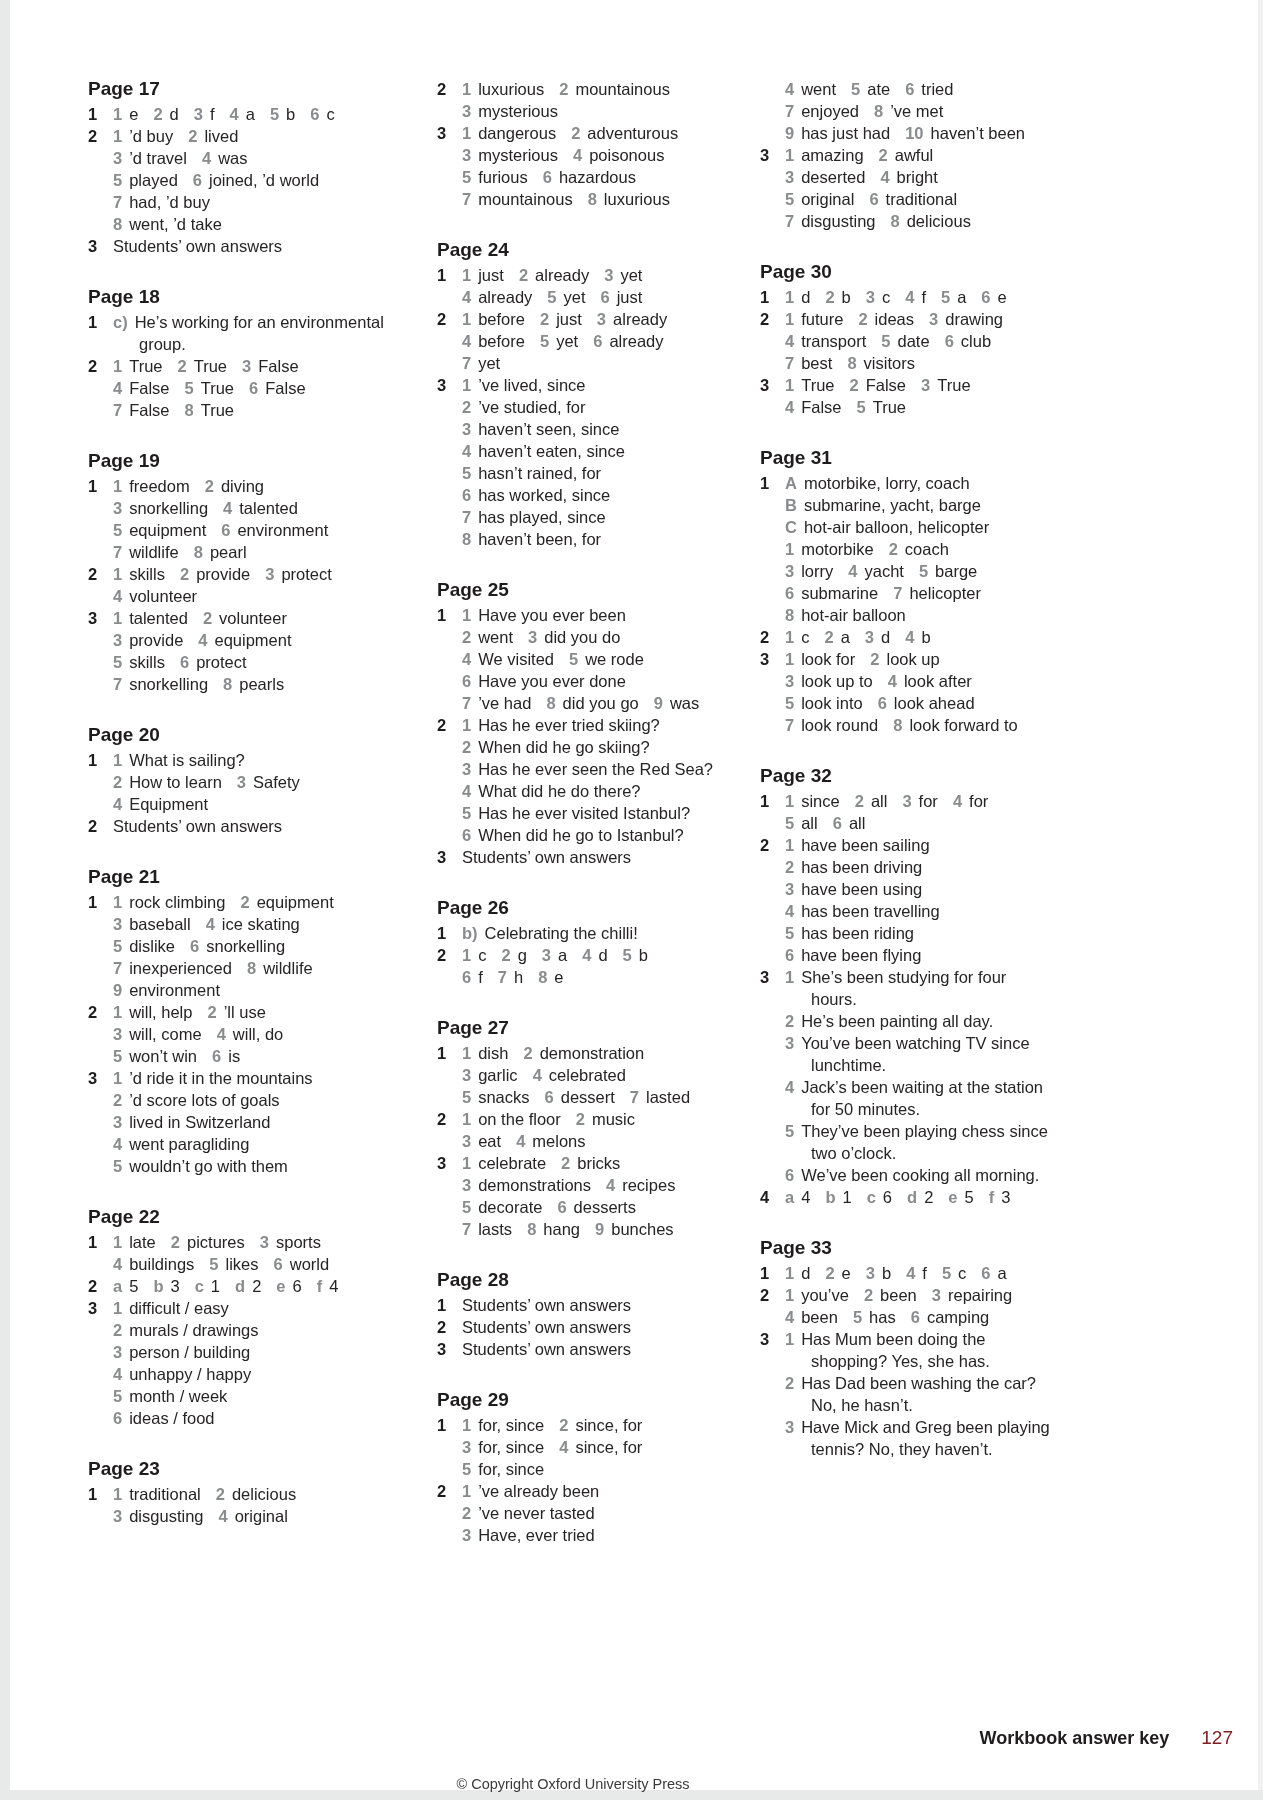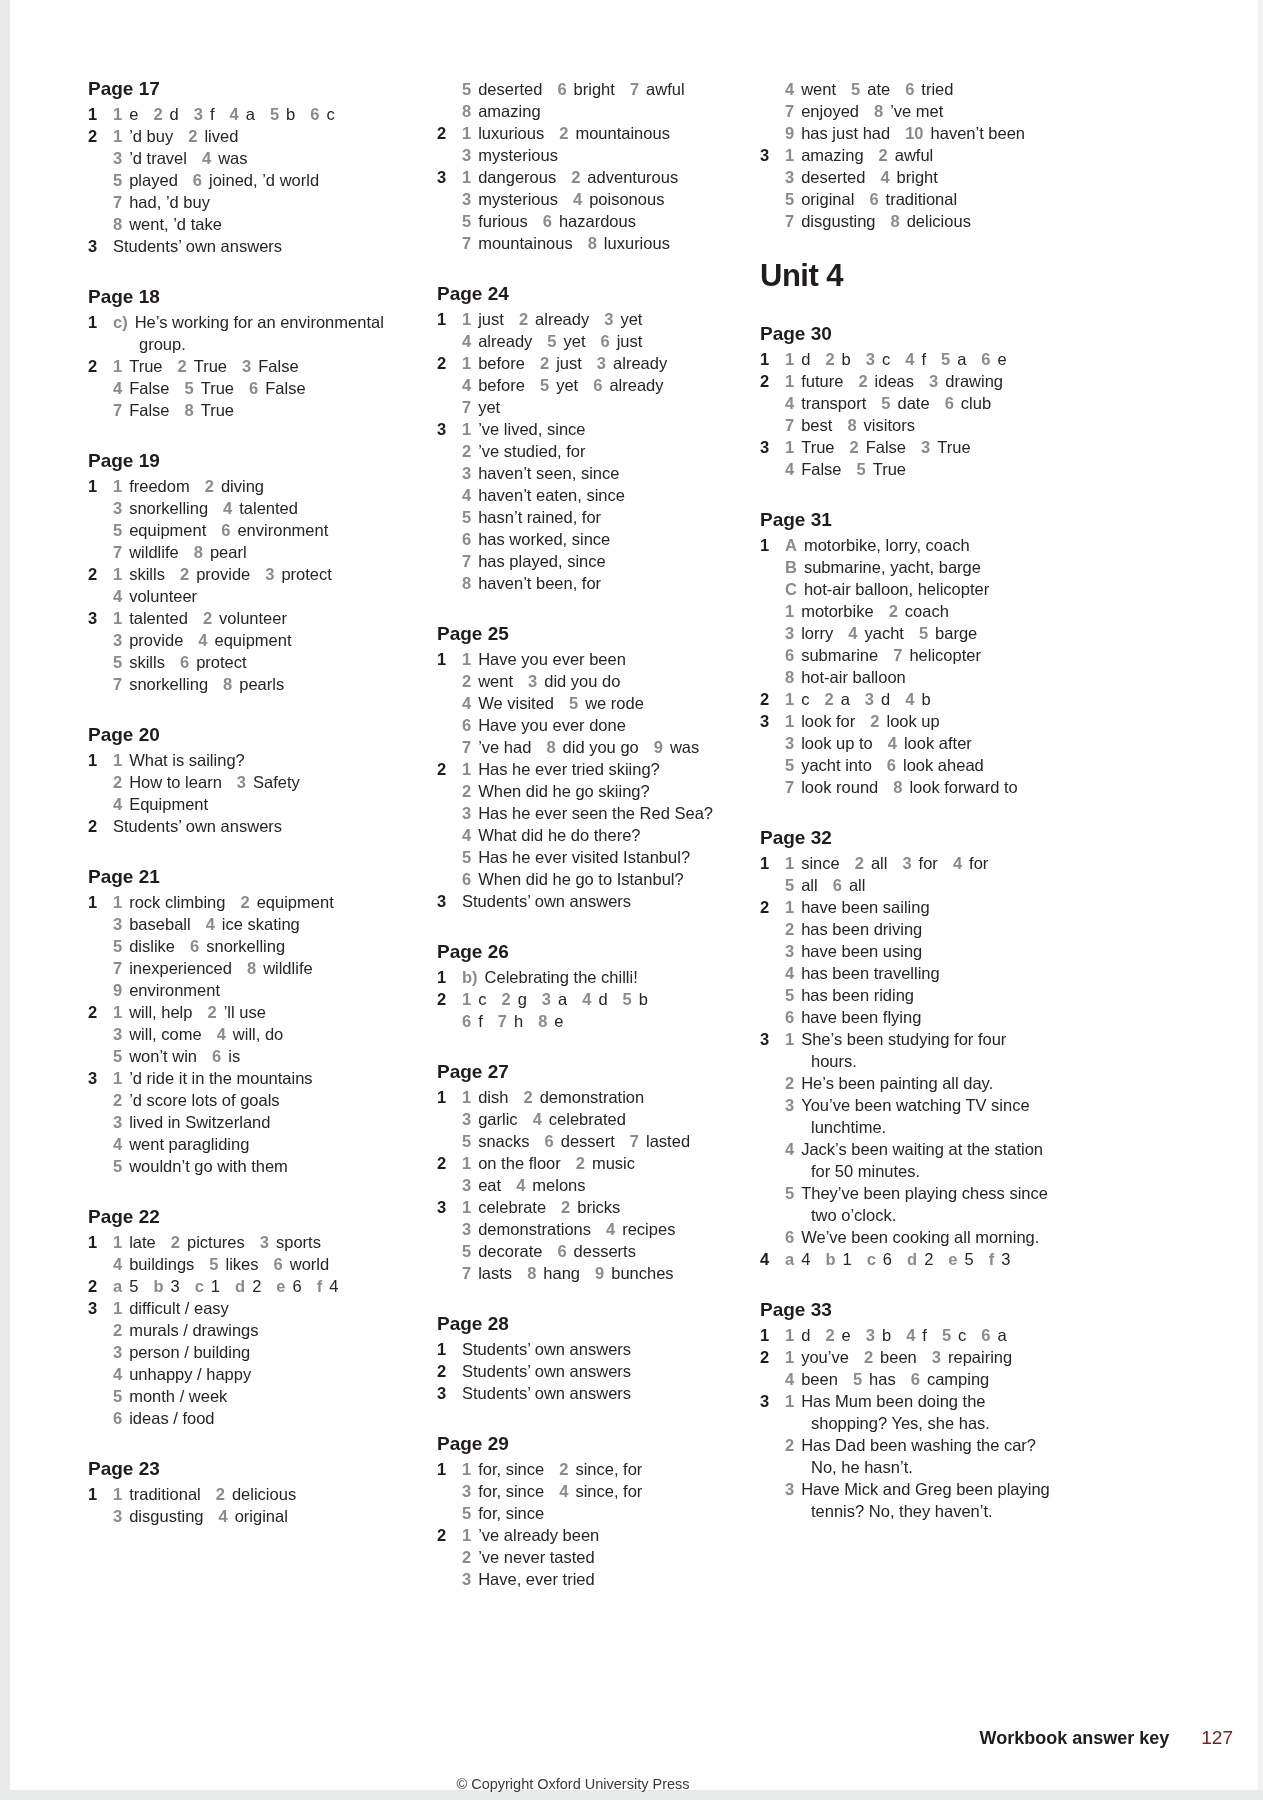--- a/index.html
+++ b/index.html
@@ -209,27 +209,20 @@
           <div class="ex-body">
             <div class="line"><span class="k">1</span><span class="t">traditional</span><span class="k">2</span><span class="t">delicious</span></div>
             <div class="line"><span class="k">3</span><span class="t">disgusting</span><span class="k">4</span><span class="t">original</span></div>
           </div>
         </div>
       </section>
     </div>
     <div class="col">
       <section class="section">
         <div class="ex">
-          <div class="ex-num"></div>
-          <div class="ex-body">
-            <div class="line"><span class="k">5</span><span class="t">deserted</span><span class="k">6</span><span class="t">bright</span><span class="k">7</span><span class="t">awful</span></div>
-            <div class="line"><span class="k">8</span><span class="t">amazing</span></div>
-          </div>
-        </div>
-        <div class="ex">
           <div class="ex-num">2</div>
           <div class="ex-body">
             <div class="line"><span class="k">1</span><span class="t">luxurious</span><span class="k">2</span><span class="t">mountainous</span></div>
             <div class="line"><span class="k">3</span><span class="t">mysterious</span></div>
           </div>
         </div>
         <div class="ex">
           <div class="ex-num">3</div>
           <div class="ex-body">
             <div class="line"><span class="k">1</span><span class="t">dangerous</span><span class="k">2</span><span class="t">adventurous</span></div>
@@ -397,23 +390,20 @@
         <div class="ex">
           <div class="ex-num">3</div>
           <div class="ex-body">
             <div class="line"><span class="k">1</span><span class="t">amazing</span><span class="k">2</span><span class="t">awful</span></div>
             <div class="line"><span class="k">3</span><span class="t">deserted</span><span class="k">4</span><span class="t">bright</span></div>
             <div class="line"><span class="k">5</span><span class="t">original</span><span class="k">6</span><span class="t">traditional</span></div>
             <div class="line"><span class="k">7</span><span class="t">disgusting</span><span class="k">8</span><span class="t">delicious</span></div>
           </div>
         </div>
       </section>
-      <section class="section unit-section">
-        <div class="unit-title">Unit 4</div>
-      </section>
       <section class="section">
         <div class="page-title">Page 30</div>
         <div class="ex">
           <div class="ex-num">1</div>
           <div class="ex-body">
             <div class="line"><span class="k">1</span><span class="t">d</span><span class="k">2</span><span class="t">b</span><span class="k">3</span><span class="t">c</span><span class="k">4</span><span class="t">f</span><span class="k">5</span><span class="t">a</span><span class="k">6</span><span class="t">e</span></div>
           </div>
         </div>
         <div class="ex">
           <div class="ex-num">2</div>
@@ -449,21 +439,21 @@
           <div class="ex-num">2</div>
           <div class="ex-body">
             <div class="line"><span class="k">1</span><span class="t">c</span><span class="k">2</span><span class="t">a</span><span class="k">3</span><span class="t">d</span><span class="k">4</span><span class="t">b</span></div>
           </div>
         </div>
         <div class="ex">
           <div class="ex-num">3</div>
           <div class="ex-body">
             <div class="line"><span class="k">1</span><span class="t">look for</span><span class="k">2</span><span class="t">look up</span></div>
             <div class="line"><span class="k">3</span><span class="t">look up to</span><span class="k">4</span><span class="t">look after</span></div>
-            <div class="line"><span class="k">5</span><span class="t">yacht into</span><span class="k">6</span><span class="t">look ahead</span></div>
+            <div class="line"><span class="k">5</span><span class="t">look into</span><span class="k">6</span><span class="t">look ahead</span></div>
             <div class="line"><span class="k">7</span><span class="t">look round</span><span class="k">8</span><span class="t">look forward to</span></div>
           </div>
         </div>
       </section>
       <section class="section">
         <div class="page-title">Page 32</div>
         <div class="ex">
           <div class="ex-num">1</div>
           <div class="ex-body">
             <div class="line"><span class="k">1</span><span class="t">since</span><span class="k">2</span><span class="t">all</span><span class="k">3</span><span class="t">for</span><span class="k">4</span><span class="t">for</span></div>

